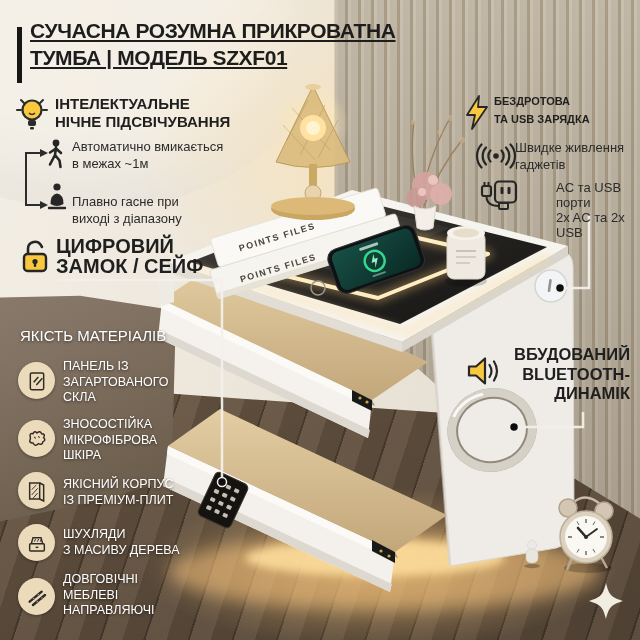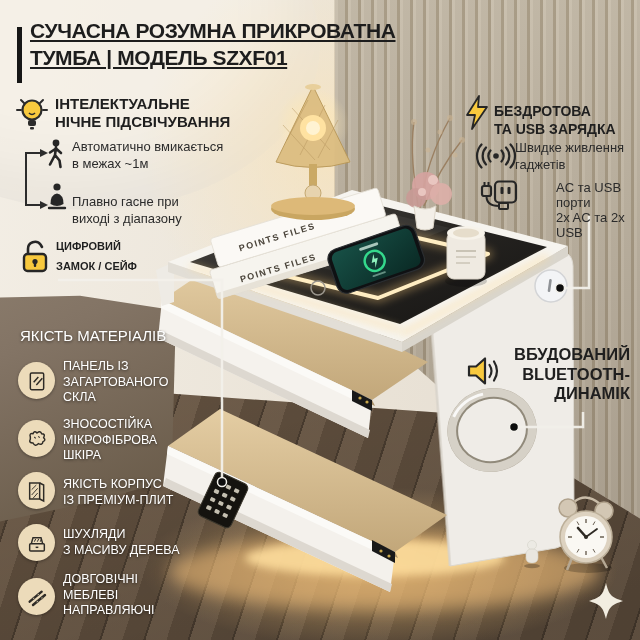--- a/index.html
+++ b/index.html
@@ -41,27 +41,27 @@
   .pre{white-space:pre-line;}
   .title-bar{left:17px;top:27px;width:5px;height:56px;background:#161616;z-index:5;}
   .title{left:30px;top:17px;z-index:5;color:#1d1d1d;font-weight:bold;
     font-size:21px;line-height:27px;letter-spacing:-.4px;text-decoration:underline;}
   .h-dark{color:#1f1f1f;font-weight:bold;}
   .t-dark{color:#2b2b2b;}
   .h-light{color:#fff;font-weight:normal;text-shadow:0 1px 3px rgba(0,0,0,.55);}
   .nl-head{left:55px;top:95px;font-size:15px;line-height:18px;}
   .nl-t1{left:72px;top:139px;font-size:13px;line-height:16.5px;}
   .nl-t2{left:72px;top:182px;font-size:13px;line-height:16.5px;margin-top:12px;}
-  .lock-head{left:56px;top:237px;font-size:11px;line-height:19.5px;}
+  .lock-head{left:56px;top:237px;font-size:20px;line-height:19.5px;}
   .mat-head{left:20px;top:327px;font-size:15px;}
   .mat-text{font-size:12.5px;line-height:15.5px;}
   .badge{width:37px;height:37px;border-radius:50%;background:#ecdbba;
     display:flex;align-items:center;justify-content:center;z-index:5;
     box-shadow:0 1px 3px rgba(0,0,0,.35);}
-  .chg-head{left:494px;top:102px;font-size:14px;line-height:18px;}
+  .chg-head{left:494px;top:92px;font-size:11px;line-height:18px;}
   .chg-t1{left:515px;top:140px;font-size:13px;line-height:16.5px;}
   .chg-t2{left:542px;top:180px;font-size:13px;line-height:15px;margin-left:14px;}
   .bt-head{left:500px;top:345px;width:130px;text-align:right;font-size:16.5px;line-height:19.5px;}
   .icon{z-index:5;display:block;}
 </style>
 </head>
 <body>
 
 <div id="stage">
 
@@ -347,21 +347,21 @@
 МІКРОФІБРОВА
 ШКІРА</div>
 
   <div class="abs badge" style="left:18px;top:472px">
     <svg width="24" height="24" viewBox="0 0 36 36" fill="none" stroke="#2e2b26" stroke-width="2.2">
       <rect x="7" y="6" width="15" height="24"></rect>
         <path d="M22 6 L28 9 L28 33 L22 30"></path>
       <path d="M10 16 L17 9 M10 24 L19 14 M12 29 L19 21" stroke-width="1.4"></path>
     </svg>
   </div>
-  <div class="abs callout mat-text h-light pre" style="left:63px;top:477px">ЯКІСТЬ КОРПУС
+  <div class="abs callout mat-text h-light pre" style="left:63px;top:477px">ЯКІСНИЙ КОРПУС
 ІЗ ПРЕМІУМ-ПЛИТ</div>
 
   <div class="abs badge" style="left:18px;top:524px">
     <svg width="24" height="24" viewBox="0 0 36 36" fill="none" stroke="#2e2b26" stroke-width="2.2">
       <rect x="7" y="19" width="22" height="11" rx="1.5"></rect>
         <path d="M16 24.5 h4"></path>
       <path d="M9.5 19 L12 10 H24 L26.5 19"></path>
       <path d="M14 16 l2 -4 M18.5 16 l2 -4 M23 16 l1.5 -4" stroke-width="1.5"></path>
     </svg>
   </div>

